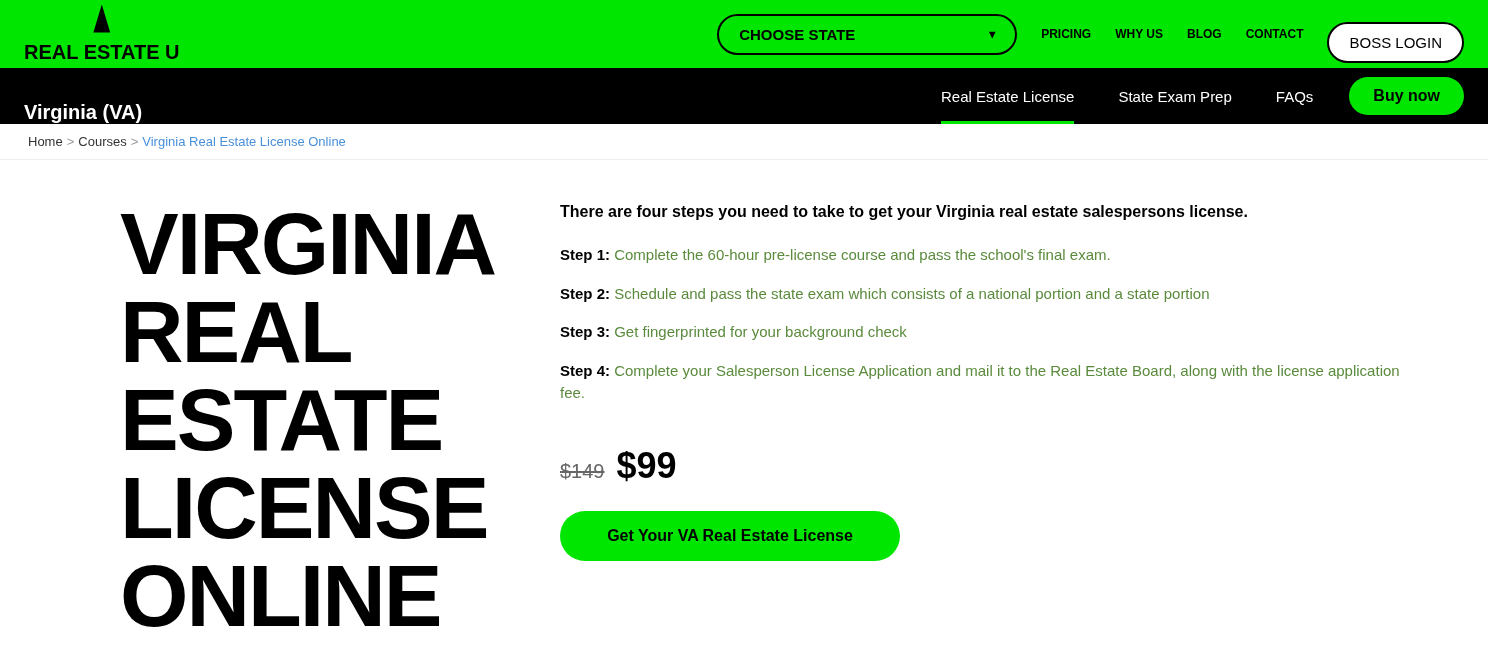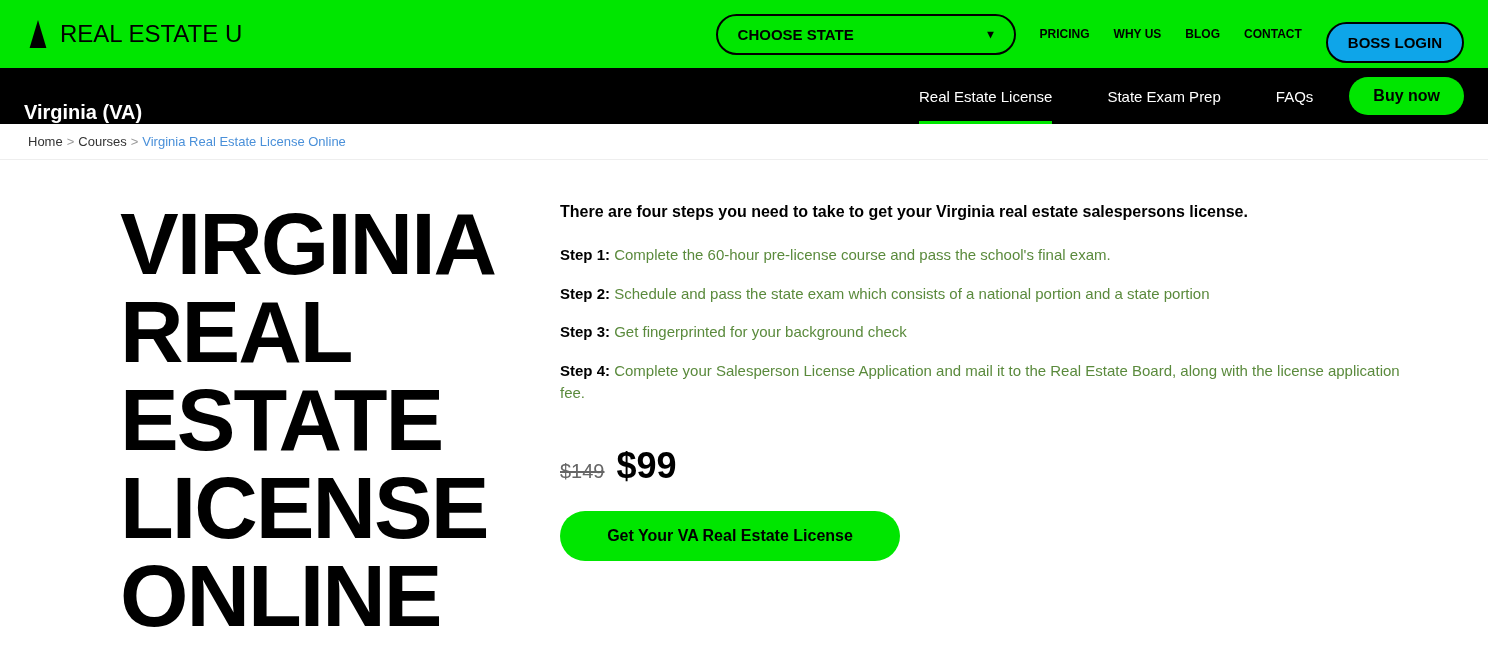--- a/index.html
+++ b/index.html
@@ -11,24 +11,25 @@
       display: flex;
       align-items: center;
       justify-content: space-between;
       padding: 0 24px;
       height: 68px;
     }
     .logo {
       display: flex;
       align-items: center;
       gap: 8px;
-      font-weight: 400;
-      font-size: 24px;
+      font-weight: 700;
+      font-size: 20px;
       color: #000;
       text-decoration: none;
+      flex-direction: column;
     }
     .logo-icon {
       width: 28px;
       height: 28px;
       background: #000;
       clip-path: polygon(20% 100%, 50% 0%, 80% 100%);
       display: inline-block;
     }
     .top-nav-right {
       display: flex;
@@ -59,24 +60,24 @@
     }
     .nav-links a {
       text-decoration: none;
       color: #000;
       font-weight: 600;
       font-size: 12px;
     }
     .boss-login-btn {
       border: 2px solid #000;
       border-radius: 24px;
-      background: #0ea5e9;
+      background: #ffffff;
       padding: 10px 20px;
       font-size: 15px;
-      font-weight: 700;
+      font-weight: 400;
       cursor: pointer;
       margin-top: 16px;
     }
 
     
     .secondary-nav {
       background: #000;
       display: flex;
       align-items: flex-end;
       justify-content: space-between;
@@ -84,21 +85,21 @@
       height: 56px;
     }
     .state-title {
       color: #fff;
       font-size: 20px;
       font-weight: 700;
     }
     .secondary-nav-links {
       display: flex;
       align-items: center;
-      gap: 15px;
+      gap: 4px;
     }
     .secondary-nav-links a {
       text-decoration: none;
       color: #fff;
       font-size: 15px;
       padding: 0 20px;
       height: 56px;
       display: flex;
       align-items: center;
       position: relative;

